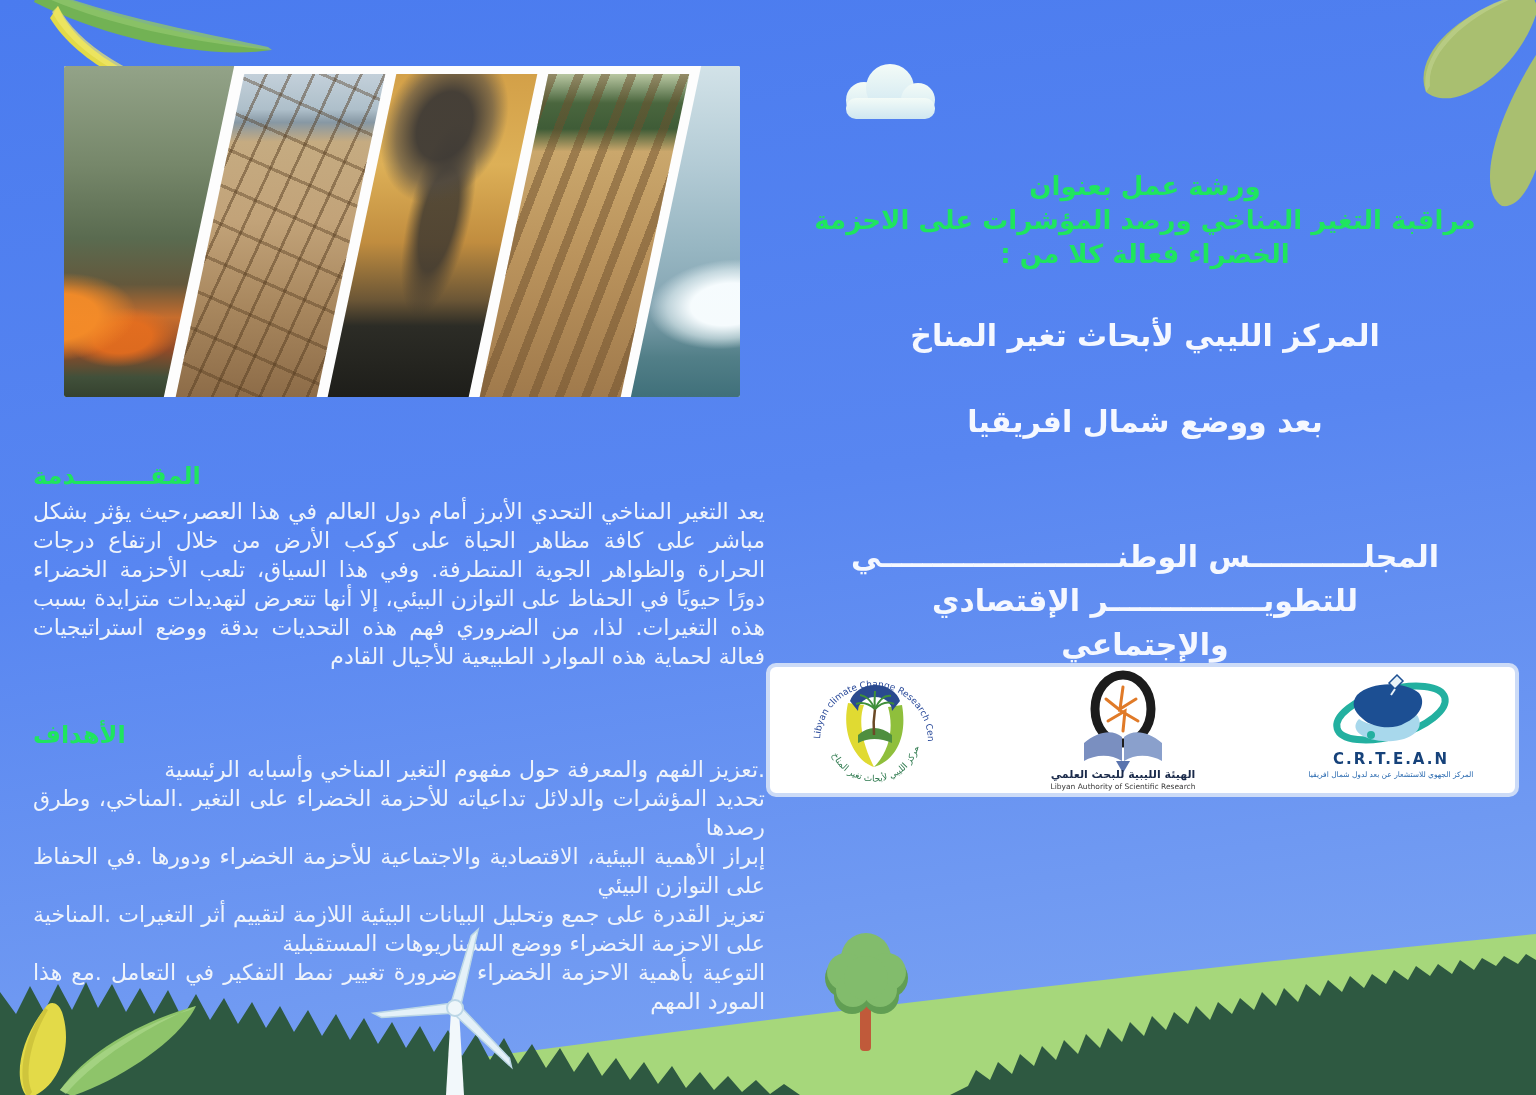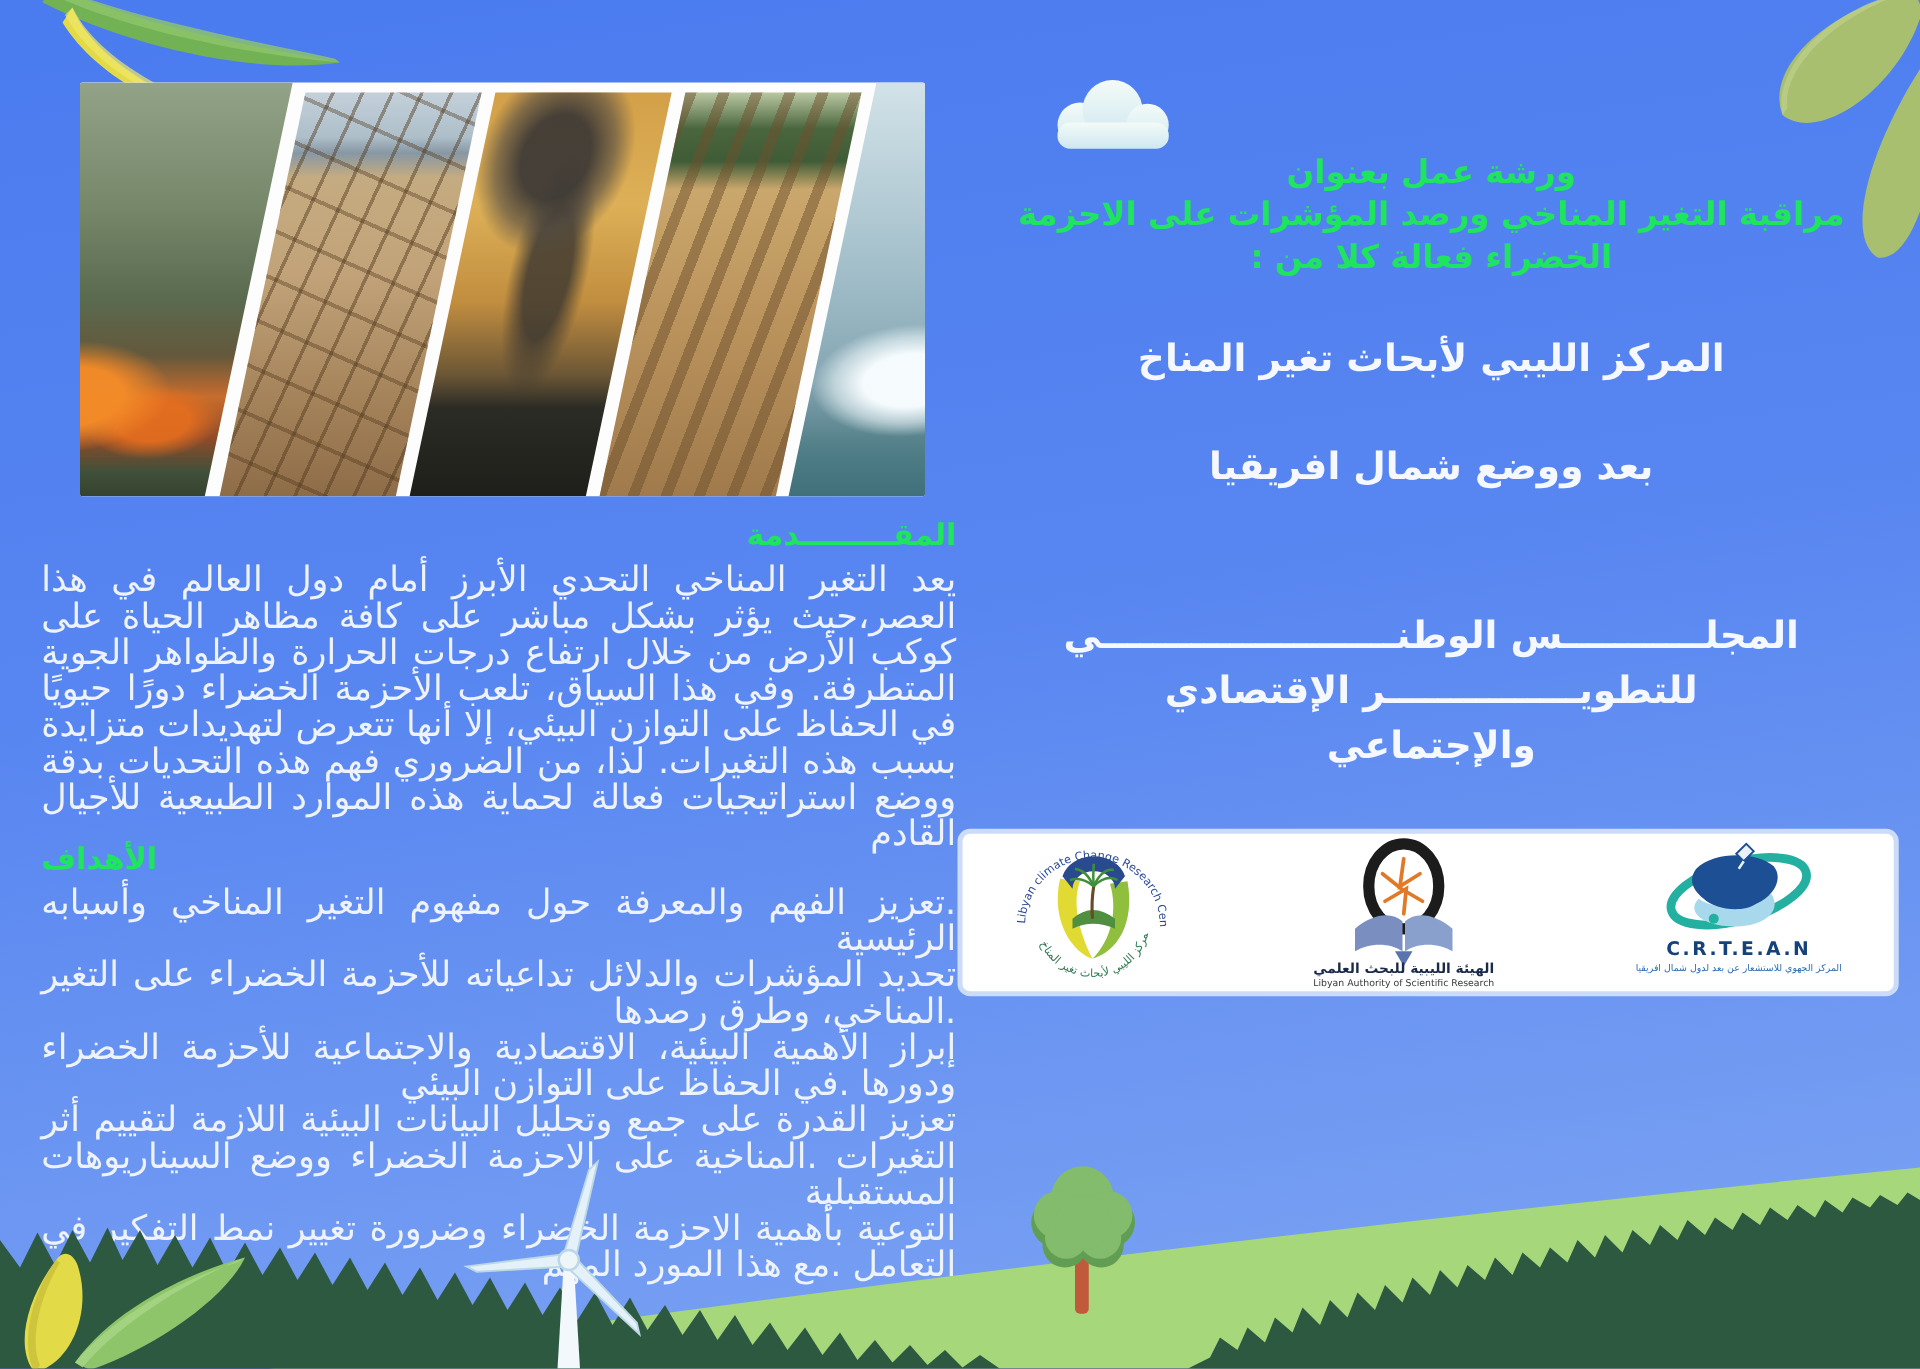--- a/index.html
+++ b/index.html
@@ -31,32 +31,32 @@
       linear-gradient(180deg,#d3a048 0%,#ddb057 28%,#c18d3f 52%,#6b5636 70%,#2c2c26 78%,#1e1e1a 100%); }
   .s-crop { left:450px; width:141px;
     background:
       repeating-linear-gradient(100deg, rgba(110,80,45,.5) 0 9px, transparent 9px 26px),
       linear-gradient(180deg,#b9c7a2 0%,#4a663e 9%,#3f5c37 17%,#caa76c 24%,#bb945d 55%,#a07a4c 100%); }
   .s-ice { left:602px; width:185px;
     background:
       radial-gradient(ellipse 50% 16% at 42% 72%, rgba(248,253,255,.98) 0 40%, rgba(240,250,252,.55) 65%, transparent 85%),
       linear-gradient(180deg,#d2e2e8 0%,#b3cbd5 30%,#97b6c2 55%,#85a5b2 72%,#527f88 88%,#40707a 100%); }
   
-  .rtl { direction:rtl; }
+  .rtl { direction:rtl;margin-top:48px; }
   .workshop-title { position:absolute; left:800px; top:121px; width:690px;
     color:#1fe55e; font-size:26px; font-weight:bold; text-align:center; line-height:34px; }
   .org { position:absolute; left:800px; width:690px; color:#f5f8ff;
     font-size:30px; font-weight:bold; text-align:center; }
   .org1 { top:268px; line-height:40px; }
   .org2 { top:352px; line-height:43px; }
   .org3 { top:487px; line-height:44px;text-align:center; }
   
   .sec-heading { color:#1fe55e; font-size:24px; font-weight:bold; }
-  .body-text { color:#eef3fb; font-size:28px; line-height:29px; text-align:justify; }
-  .intro-head { position:absolute; left:33px; top:414px; width:732px; text-align:right; }
+  .body-text { color:#eef3fb; font-size:22px; line-height:29px; text-align:justify; }
+  .intro-head { position:absolute; left:33px; top:414px; width:732px; text-align:left; }
   .intro-body { position:absolute; left:33px; top:449px; width:732px; }
   .obj-head   { position:absolute; left:33px; top:673px; width:732px; text-align:left; }
   .obj-body   { position:absolute; left:33px; top:707px; width:732px; }
   
   .logos { position:absolute; left:766px; top:663px; width:753px; height:134px;
     background:#ffffff; border:4px solid #ccdbf7; border-radius:10px;
     display:flex; align-items:center; justify-content:space-between; padding:0 34px; }
   
   .abs { position:absolute; }
   .cloud { left:832px; top:60px; }

